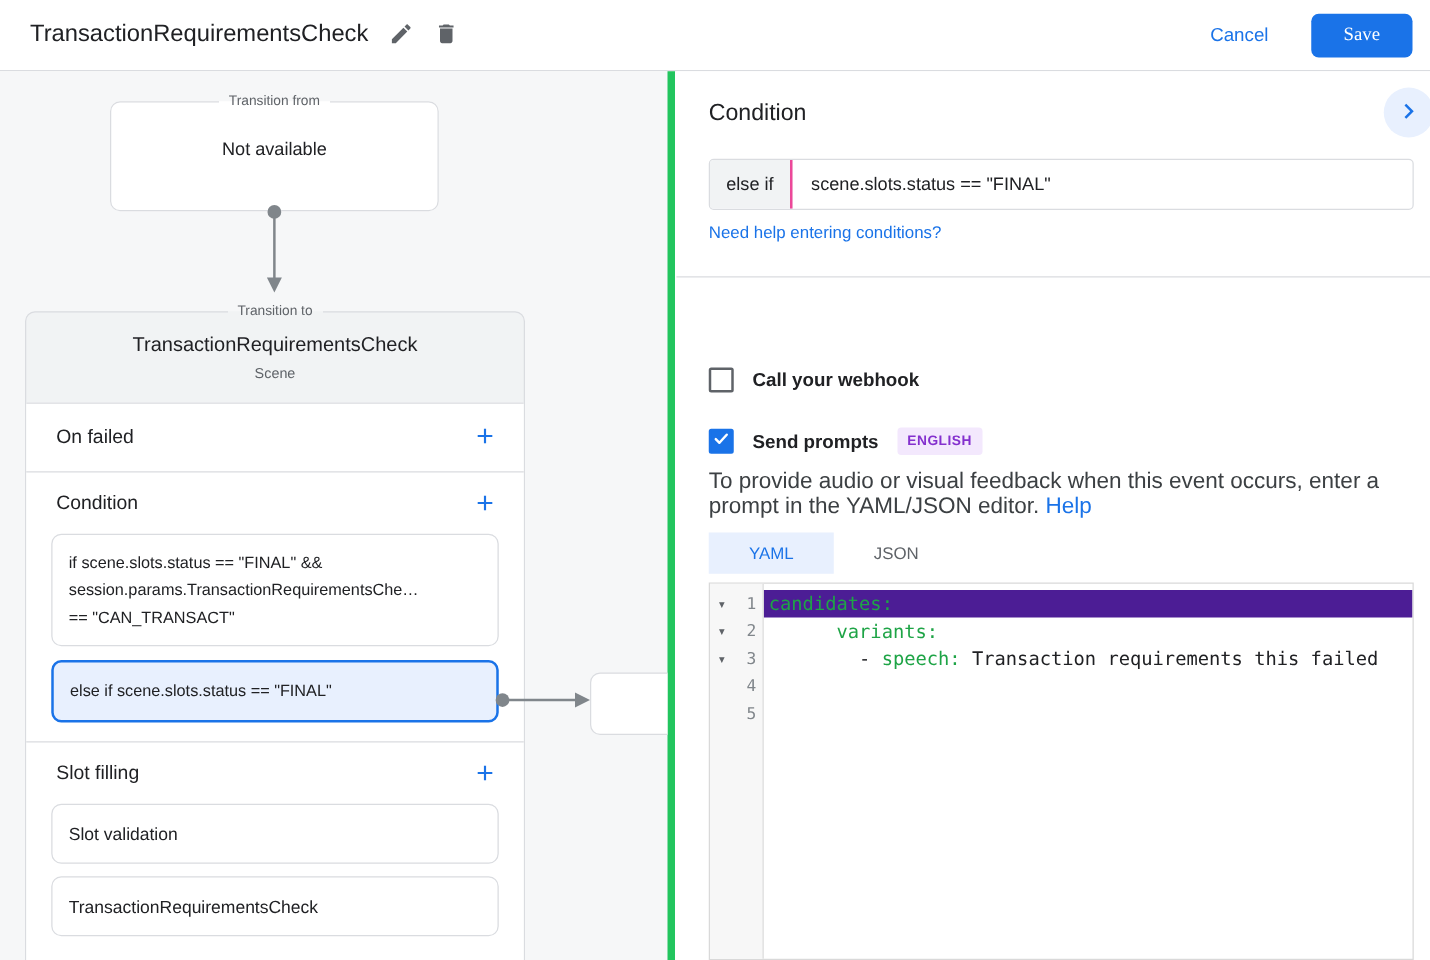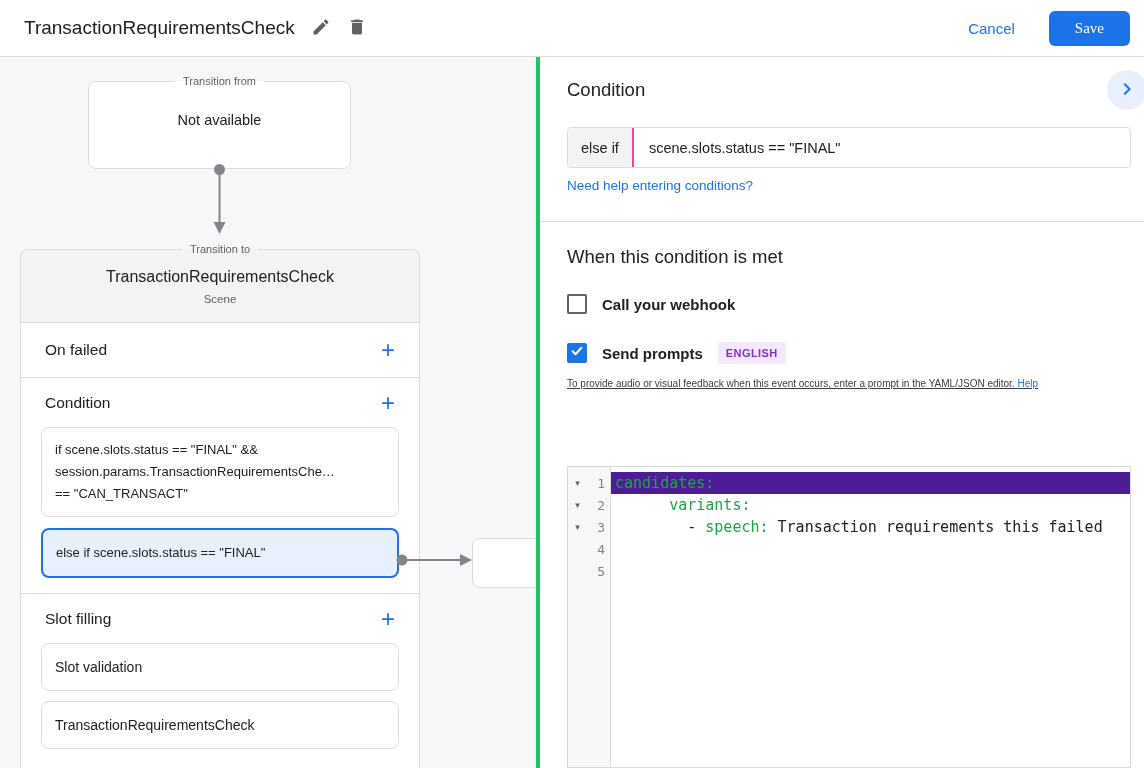--- a/index.html
+++ b/index.html
@@ -30,21 +30,21 @@
   }
   .save-btn {
     background: #1a73e8; color: #fff; border: none; border-radius: 6px;
     font-size: 15px; font-weight: 500; font-family: Liberation Serif, serif;
     padding: 9px 26px; cursor: pointer;
   }
 
   
   .left-panel {
     position: absolute; left: 0; top: 57px; width: 540px; height: 711px;
-    background: #f6f7f8; border-right: 4px solid #22c55e; overflow: hidden;
+    background: #f6f7f8; border-right: 6px solid #22c55e; overflow: hidden;
   }
   fieldset {
     border: 1px solid #dadce0; border-radius: 8px; background: #fff;
   }
   fieldset legend {
     margin: 0 auto; padding: 0 8px; font-size: 11px; color: #5f6368; text-align: center;
   }
   .from-box { position: absolute; left: 88px; top: 18px; width: 263px; height: 94px; }
   .from-box .from-content {
     height: 66px; display: flex; align-items: center; justify-content: center;
@@ -121,21 +121,21 @@
     width: 20px; height: 20px; border: 2px solid #5f6368; border-radius: 2px; background: #fff;
     margin-right: 15px; cursor: pointer; display: flex; align-items: center; justify-content: center;
     flex: none;
   }
   .checkbox.checked { background: #1a73e8; border-color: #1a73e8; }
   .check-label { font-size: 15px; font-weight: 600; color: #202124; }
   .lang-badge {
     margin-left: 15px; background: #f3e8fd; color: #8430ce; font-size: 11px; font-weight: 700;
     letter-spacing: 0.4px; padding: 5px 8px; border-radius: 3px;
   }
-  .description { position: absolute; left: 26px; top: 317px; width: 558px; font-size: 10px; line-height: 20px; color: #3c4043; text-decoration: underline; }
+  .description { position: absolute; left: 26px; top: 317px; width: 558px; font-size: 18px; line-height: 20px; color: #3c4043; }
   .description a { color: #1a73e8; text-decoration: none; cursor: pointer; }
   .tabs { position: absolute; left: 26px; top: 369px; display: flex; }
   .tab {
     width: 100px; height: 33px; display: flex; align-items: center; justify-content: center;
     font-size: 13.5px; font-weight: 500; color: #5f6368; cursor: pointer; border: none; background: transparent;
     font-family: "Liberation Sans", sans-serif;
   }
   .tab.active { background: #e8f0fe; color: #1a73e8; }
 
   .editor {
@@ -257,41 +257,44 @@
 
   <div class="elseif-group">
     <span class="elseif-label">else if</span>
     <input class="elseif-input" type="text" value="scene.slots.status == &quot;FINAL&quot;" style="">
   </div>
 
   <a class="help-link">Need help entering conditions?</a>
 
   <div class="rp-divider"></div>
 
-  <div class="when-heading">When this condition is met</div>
 
   <div class="check-row webhook">
     <span class="checkbox"></span>
     <span class="check-label">Call your webhook</span>
   </div>
 
   <div class="check-row prompts">
     <span class="checkbox checked">
       <span>
         <svg width="14" height="14" viewBox="0 0 24 24" fill="none" stroke="#fff" stroke-width="3.4" stroke-linecap="round" stroke-linejoin="round">
             <path d="M4.5 12.5l5 5 10-11"></path>
           </svg>
       </span>
     </span>
     <span class="check-label">Send prompts</span>
     <span class="lang-badge">ENGLISH</span>
   </div>
 
   <p class="description"><span>To provide audio or visual feedback when this event occurs, enter a prompt in the YAML/JSON editor. </span><a>Help</a></p>
 
+  <div class="tabs">
+    <button class="tab active">YAML</button>
+    <button class="tab">JSON</button>
+  </div>
 
   <div class="editor">
     <div class="gutter">
       <div class="gutter-row">
         <span class="fold">▾</span>
         <span class="lnum">1</span>
       </div>
       <div class="gutter-row">
         <span class="fold">▾</span>
         <span class="lnum">2</span>

